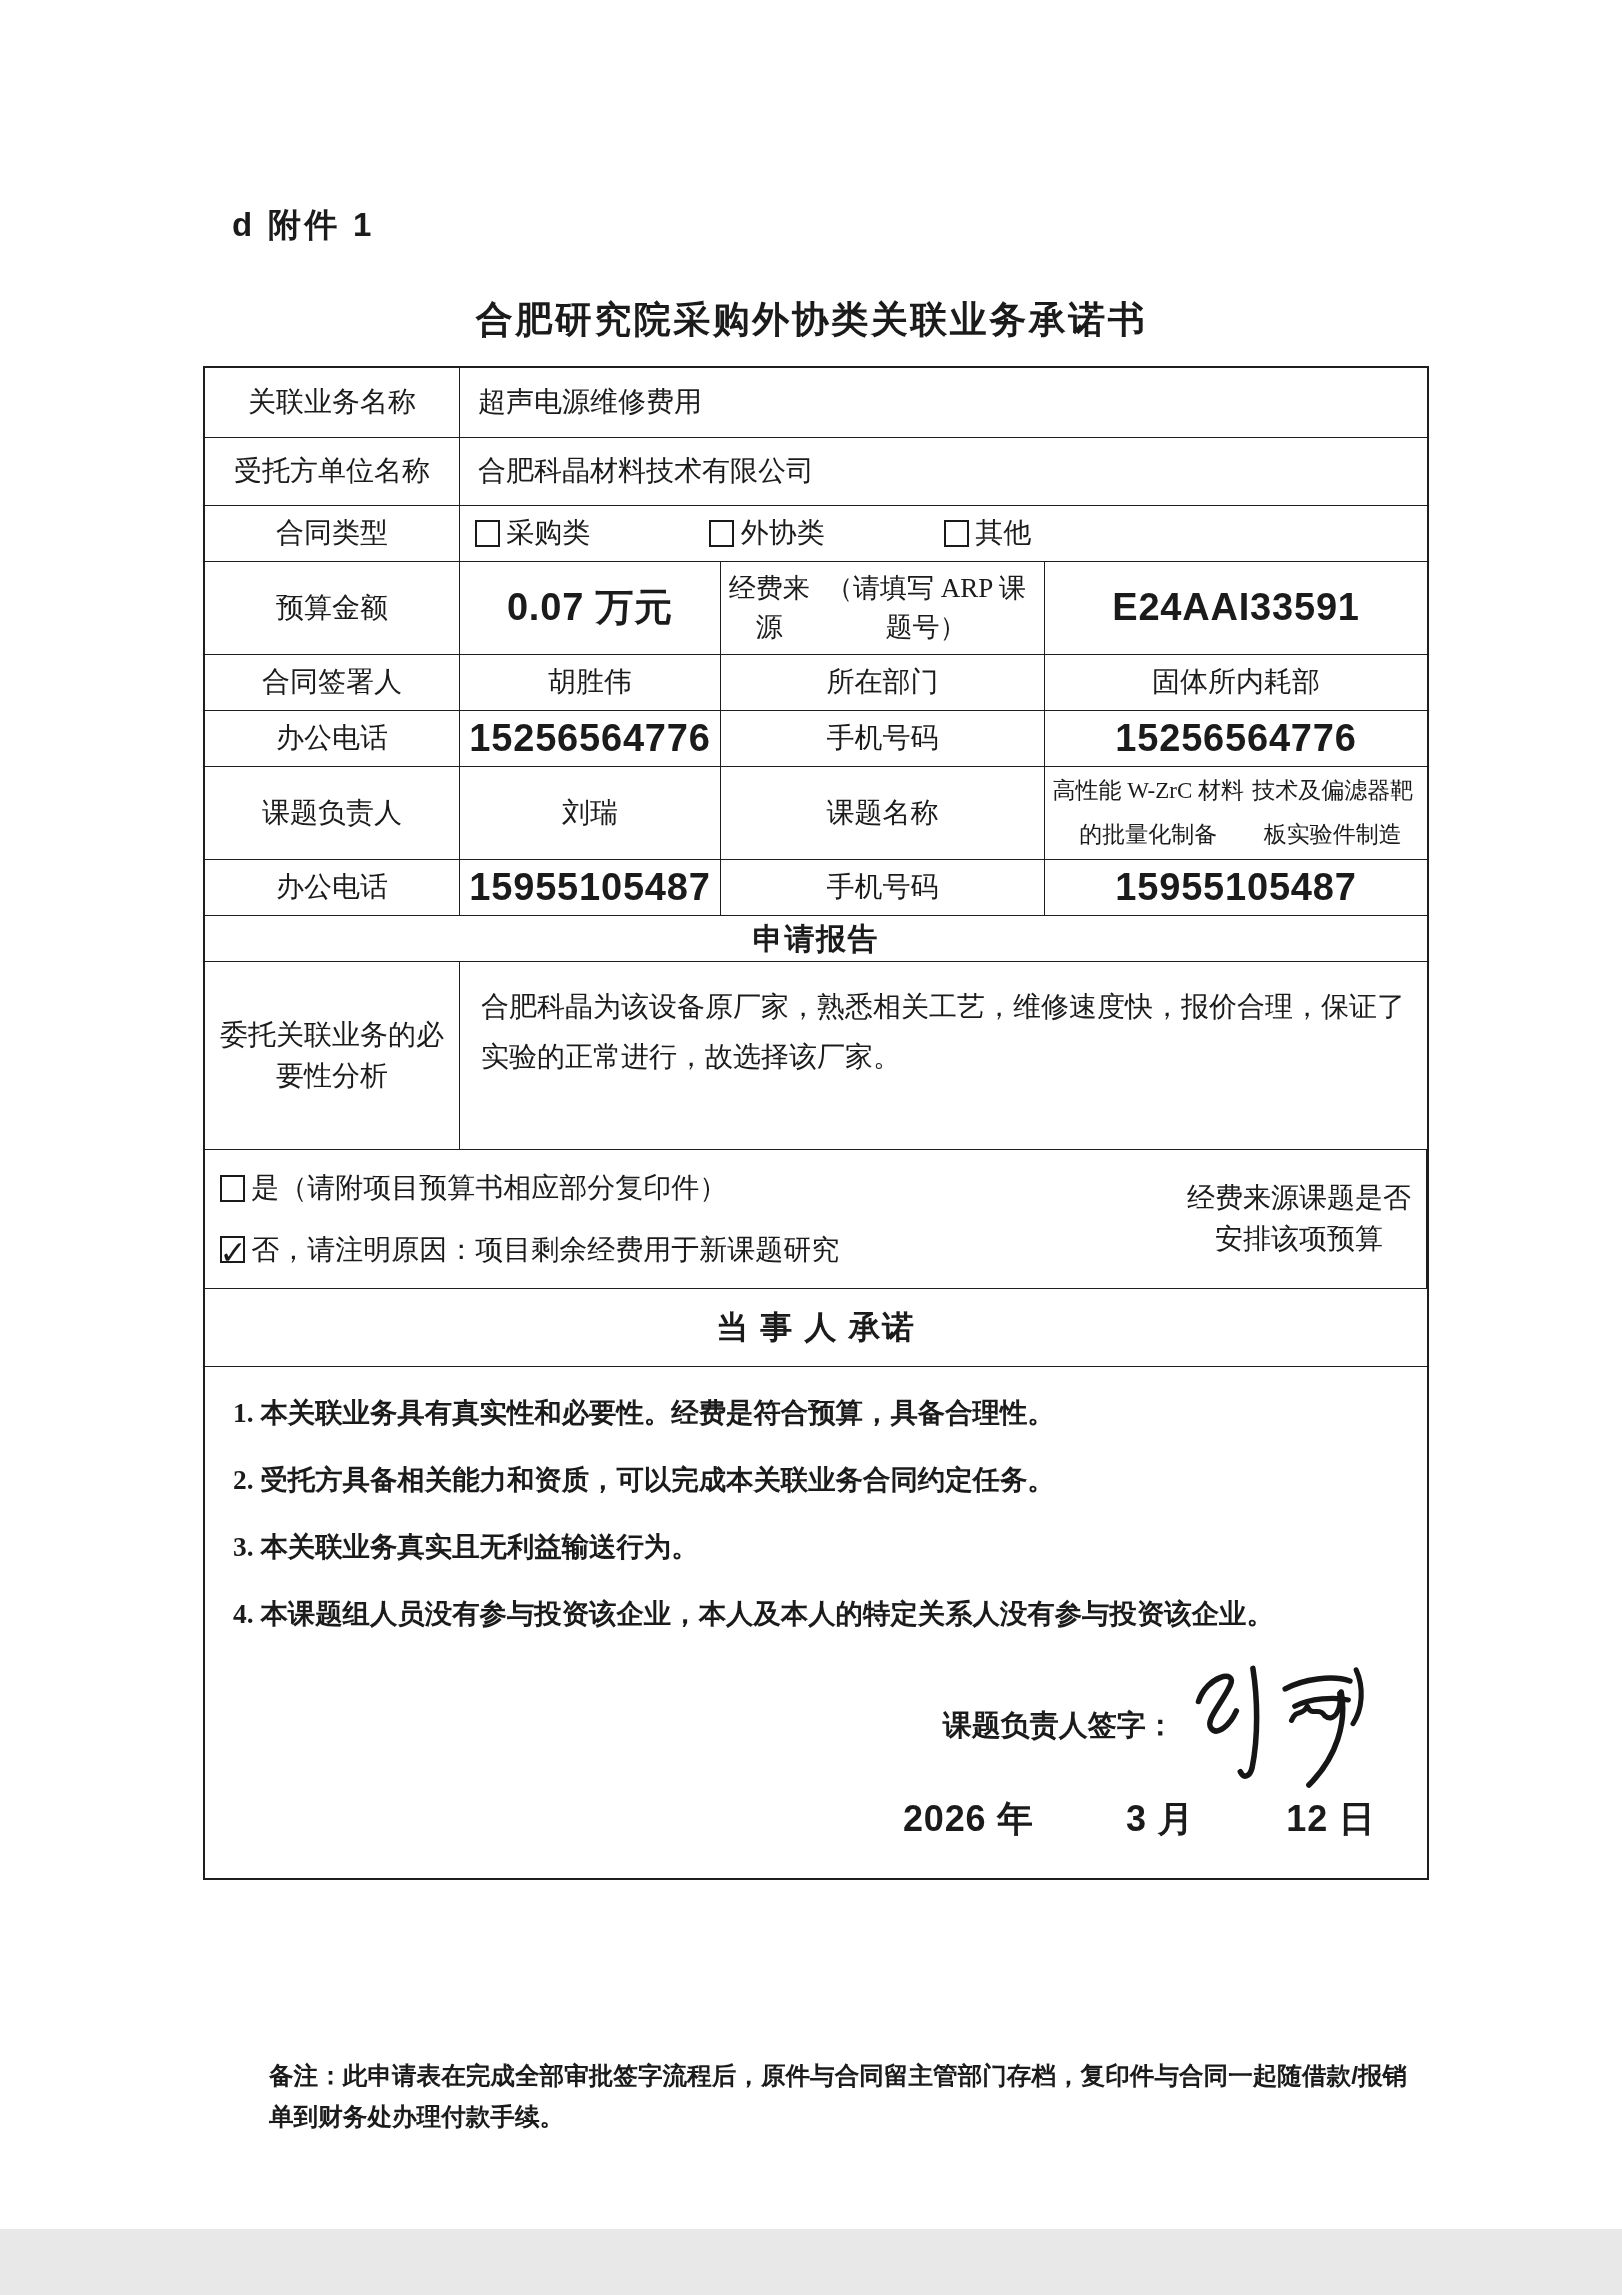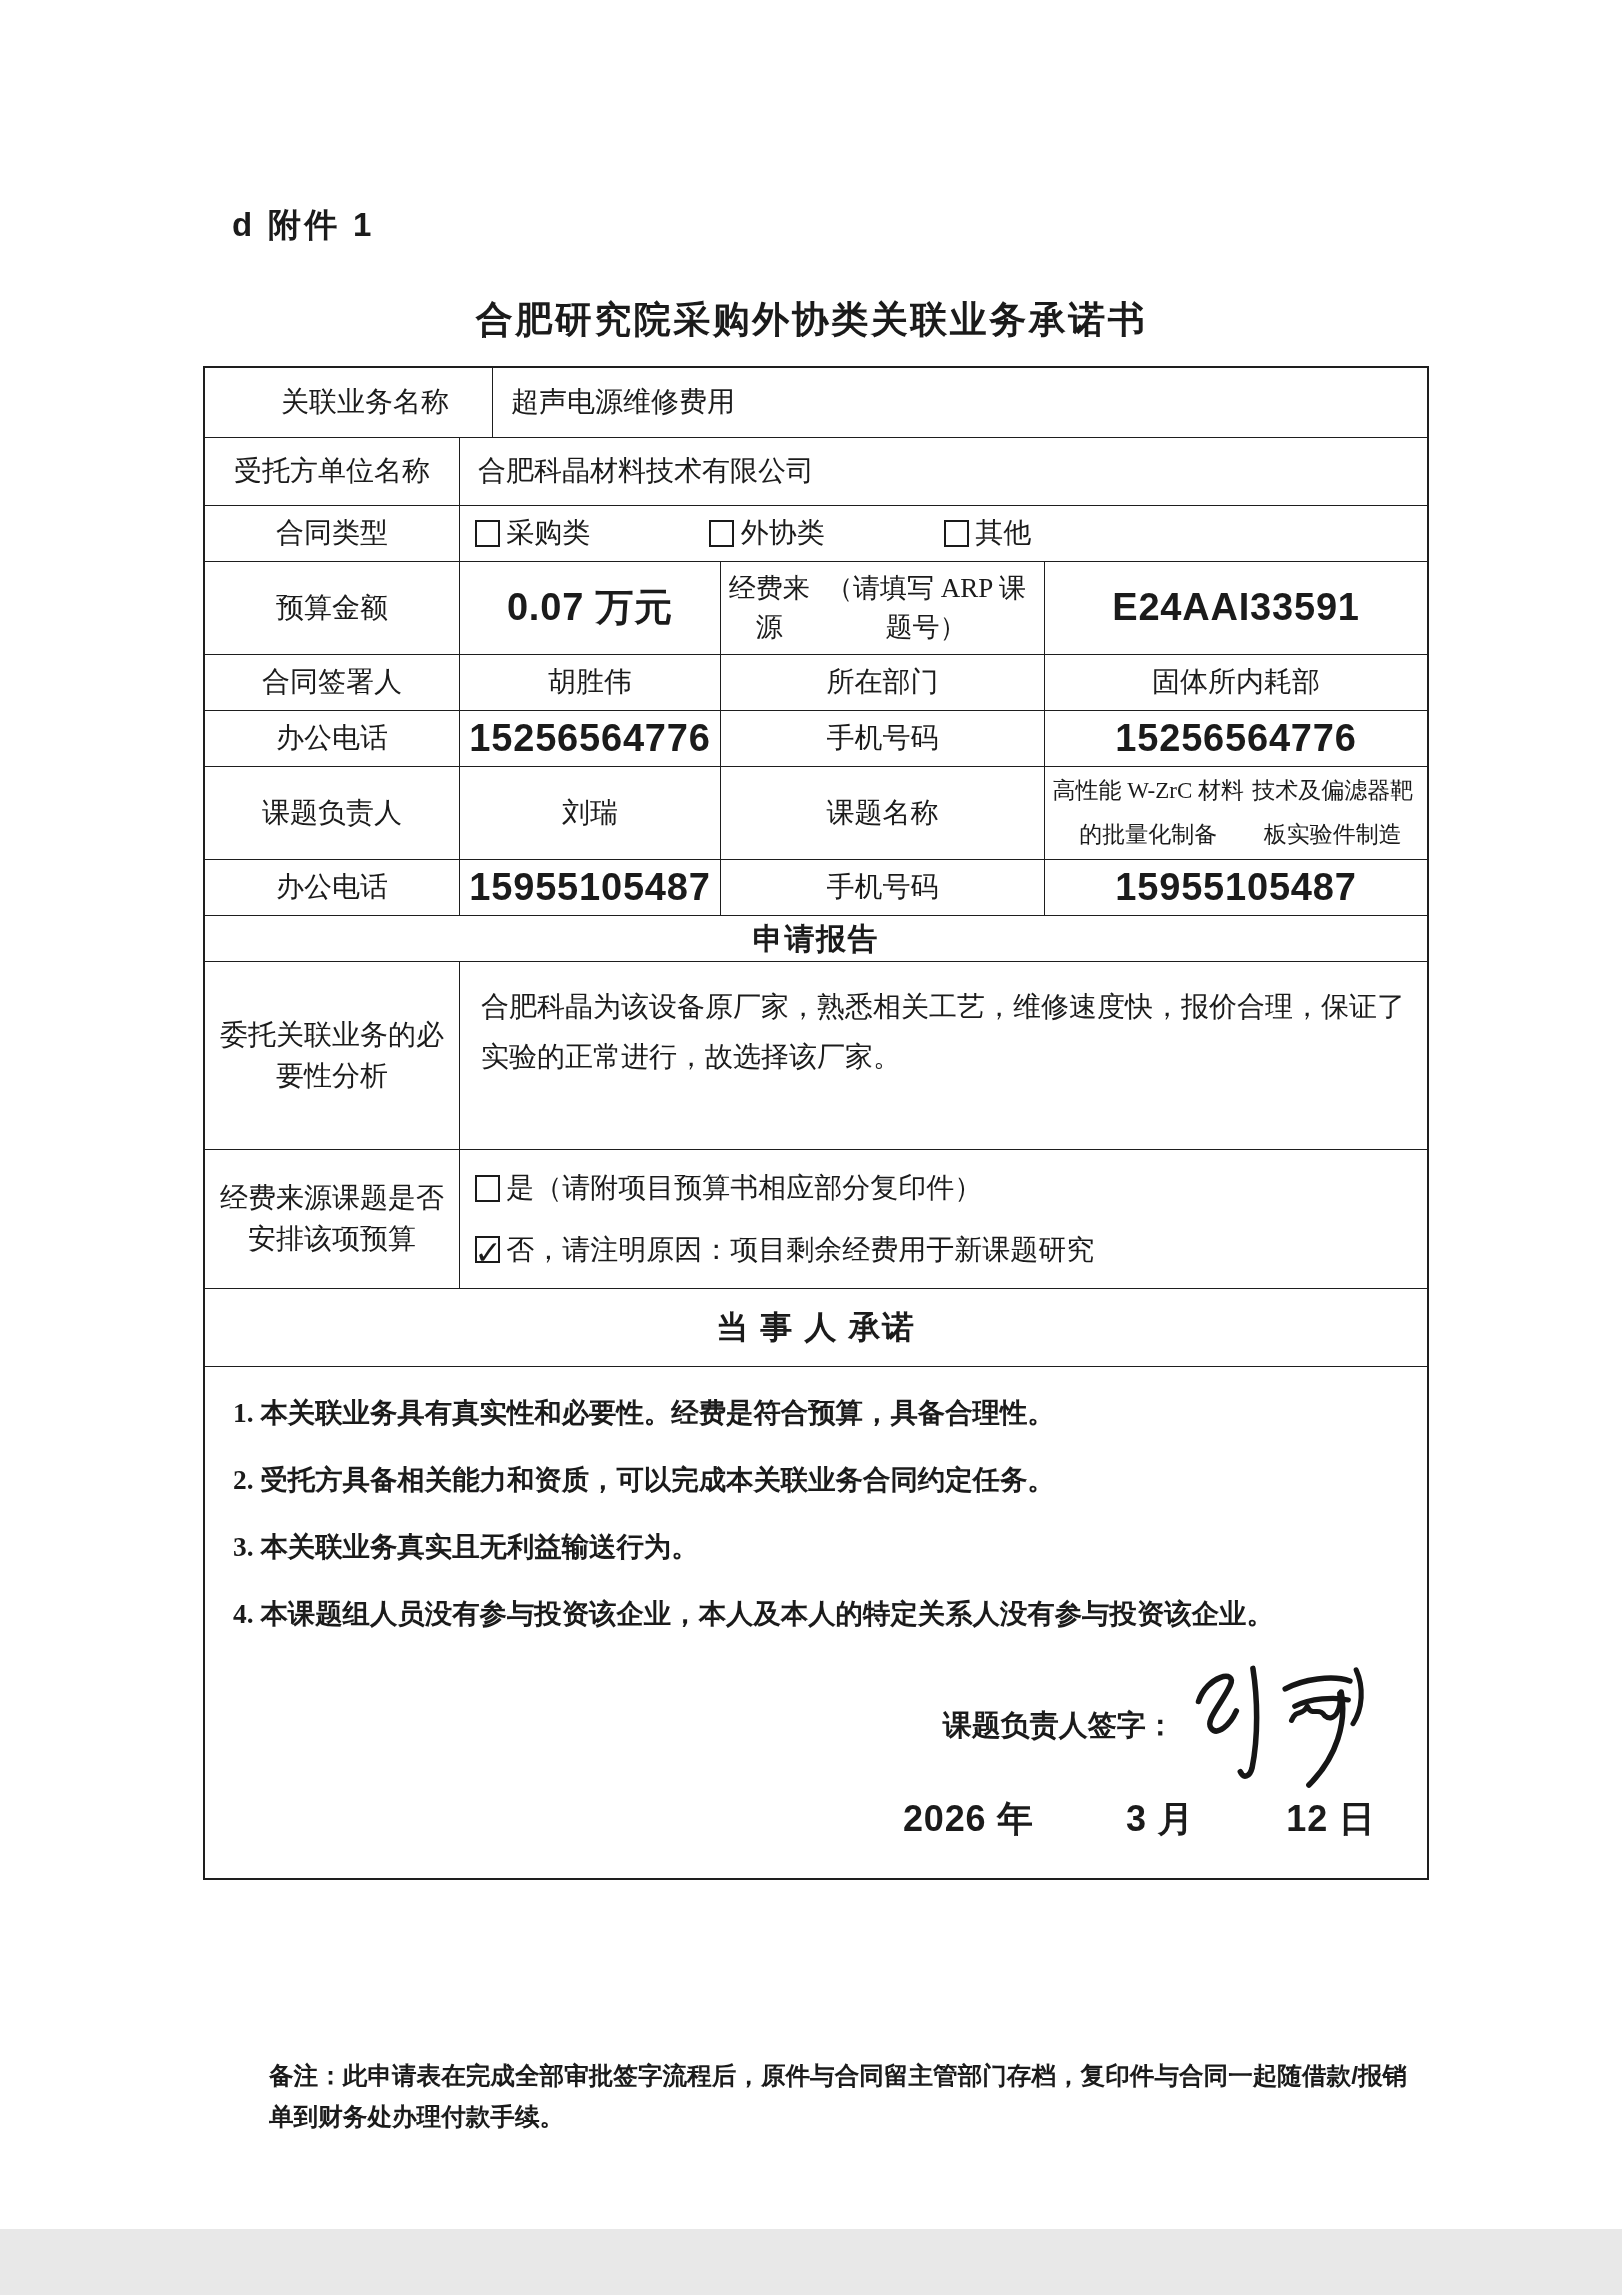--- a/index.html
+++ b/index.html
@@ -91,21 +91,21 @@
   .date-row{display:flex;gap:92px;margin-top:-1.6px;justify-content:flex-start;padding-left:44px;}
   .date-row .num{font-size:36px;}
   
   .footer-note{
     position:absolute;left:269px;top:2056px;width:1156px;
     font-family:"Liberation Sans","DejaVu Sans",sans-serif;
     font-size:24.6px;font-weight:700;line-height:1.65;
     text-align:left;
   }
   
-  .h84{height:69px;margin-left:33px;} .h83{height:68px;} .h68{height:56px;}
+  .h84{height:69px;} .h83{height:68px;} .h68{height:56px;}
   .h113{height:93px;} .h56{height:46px;} .h230{height:188px;justify-content:space-between;}
   .h170{height:139px;} .h95{height:78px;} .h625{height:512px;}
 </style>
 </head>
 <body>
 
 <div class="page">
 
   <div class="attachment-label">d 附件 1</div>
   <div class="doc-title">合肥研究院采购外协类关联业务承诺书</div>
@@ -186,33 +186,33 @@
     <div class="trow h56">
       <div class="cell cmerge section-header">申请报告</div>
     </div>
 
     <div class="trow h230">
       <div class="cell c1 bordered">委托关联业务的必要性分析</div>
       <div class="cell cmerge left top para">合肥科晶为该设备原厂家，熟悉相关工艺，维修速度快，报价合理，保证了实验的正常进行，故选择该厂家。</div>
     </div>
 
     <div class="trow h170">
-      <div class="cell c1 bordered">经费来源课题是否安排该项预算</div>
       <div class="cell cmerge left">
         <div class="option-col">
           <span class="option">
             <span class="checkbox"></span>
             <span>是（请附项目预算书相应部分复印件）</span>
           </span>
           <span class="option">
             <span class="checkbox checked"></span>
             <span>否，请注明原因：项目剩余经费用于新课题研究</span>
           </span>
         </div>
       </div>
+      <div class="cell c1 bordered">经费来源课题是否安排该项预算</div>
     </div>
 
     <div class="trow h95">
       <div class="cell cmerge section-header" style="font-size:32px;">当 事 人 承诺</div>
     </div>
 
     <div class="trow h625">
       <div class="cell cmerge commitment-cell">
         <div class="commitment-list">
           <p>1. 本关联业务具有真实性和必要性。经费是符合预算，具备合理性。</p>

